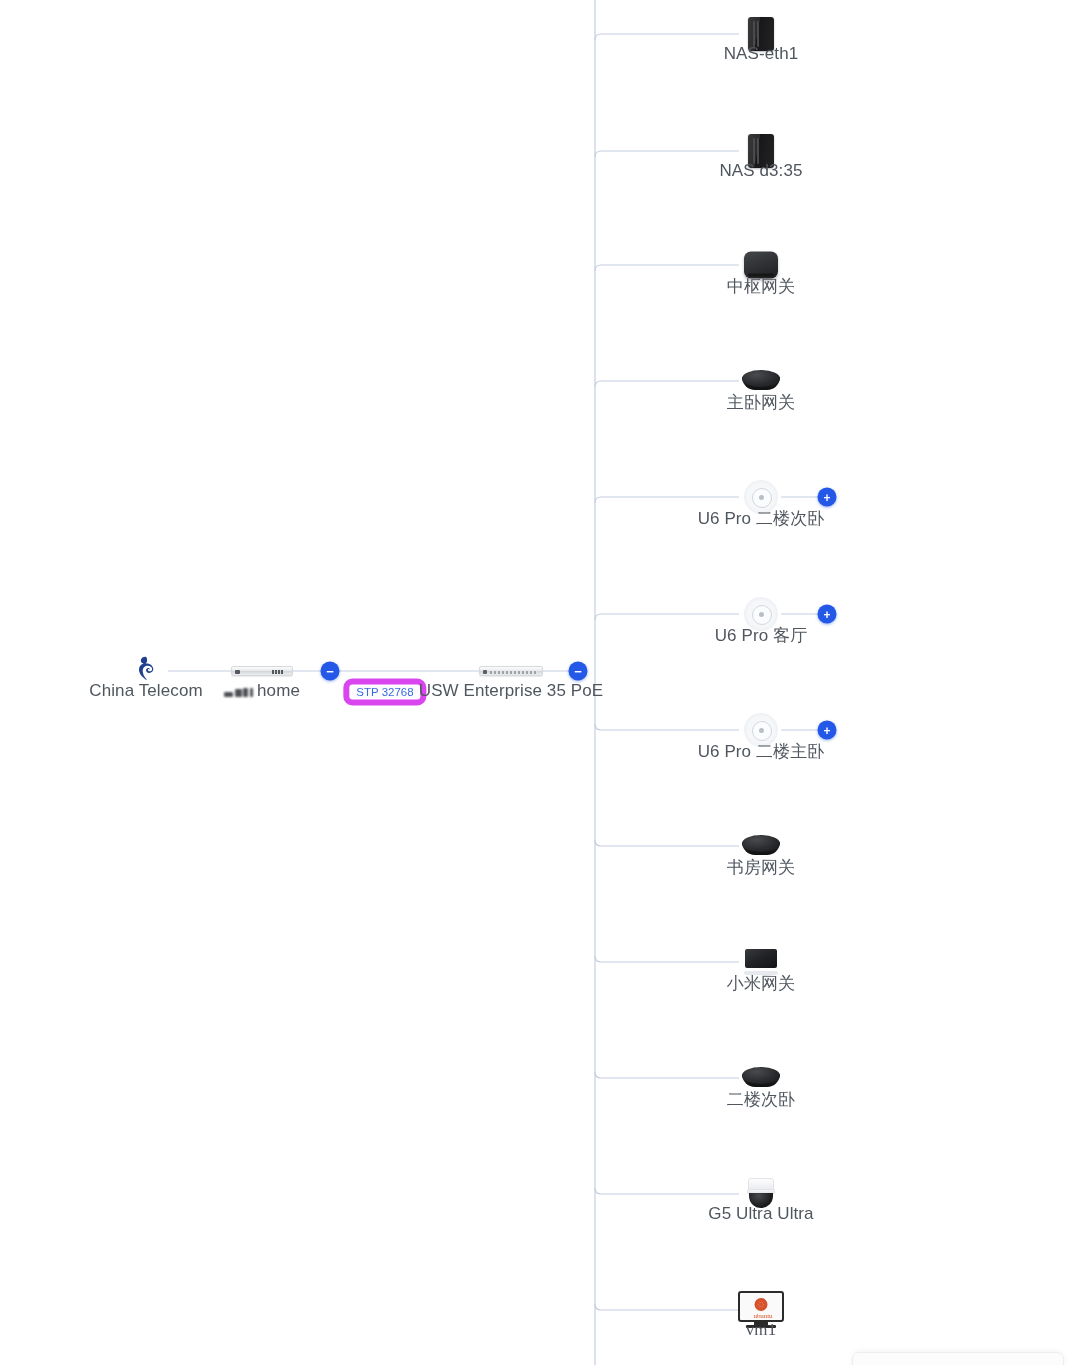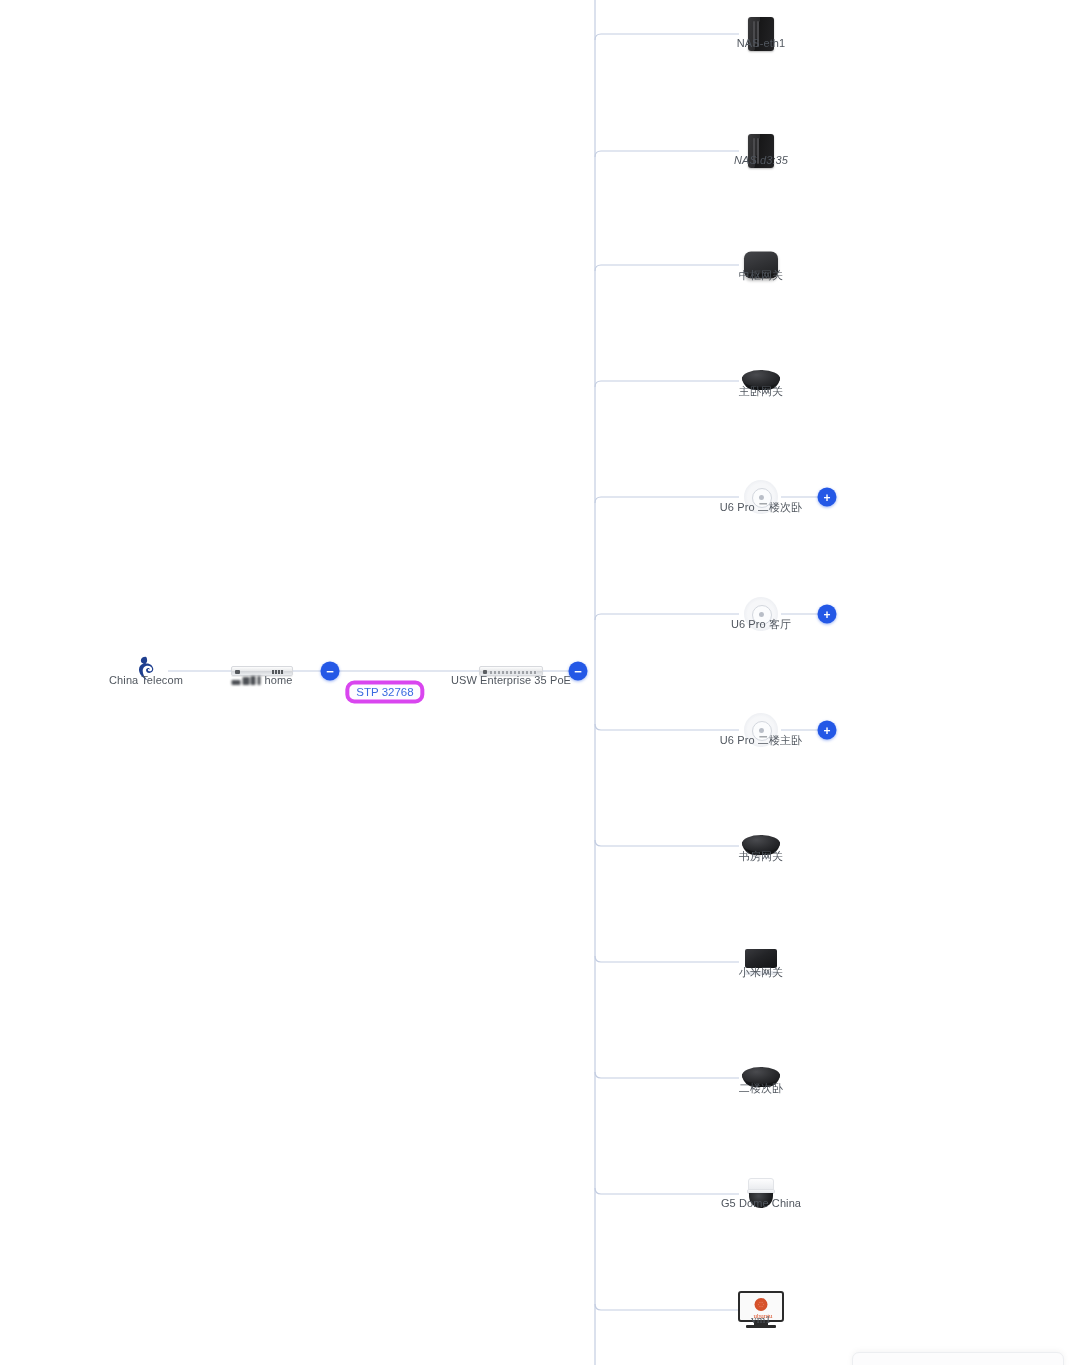--- a/index.html
+++ b/index.html
@@ -12,22 +12,22 @@
   }
   #canvas{position:absolute;left:0;top:0;width:1080px;height:1365px;}
 
   
   .links{position:absolute;left:0;top:0;width:1080px;height:1365px;pointer-events:none;}
 
   
   .node{position:absolute;transform:translate(-50%,-50%);}
   .node .art{position:relative;width:56px;height:48px;margin:0 auto;}
   .node .label{
-    position:absolute;left:50%;top:27px;transform:translateX(-50%);
-    white-space:nowrap;font-size:11px;color:#50565e;letter-spacing:.1px;
+    position:absolute;left:50%;top:34px;transform:translateX(-50%);
+    white-space:nowrap;font-size:17px;color:#50565e;letter-spacing:.1px;
   }
 
   
   .nas{position:absolute;left:50%;top:50%;transform:translate(-50%,-50%);
        width:26px;height:34px;background:linear-gradient(100deg,#3a3a3c 0%,#2b2b2d 38%,#171718 39%,#242426 100%);
        border-radius:3px;box-shadow:0 1px 2px rgba(0,0,0,.28);}
   .nas:before{content:"";position:absolute;left:5px;top:4px;width:1.5px;height:26px;background:#4a4a4d;border-radius:1px;}
   .nas:after{content:"";position:absolute;left:9px;top:4px;width:1.5px;height:26px;background:#4a4a4d;border-radius:1px;}
 
   
@@ -99,21 +99,21 @@
   
   .bluedot{position:absolute;transform:translate(-50%,-50%);
            width:19px;height:19px;border-radius:50%;background:#2458e6;
            box-shadow:0 1px 3px rgba(36,88,230,.45);cursor:pointer;}
   .bluedot .gl{position:absolute;left:50%;top:50%;transform:translate(-50%,-50%);
                color:#fff;font-size:12px;line-height:1;font-weight:700;}
   .bluedot.minus .gl{font-size:13px;}
 
   
   .stp{position:absolute;transform:translate(-50%,-50%);
-       border:4px solid #d946ef;background:#fdfdff;color:#3a6ae0;
+       border:6px solid #d946ef;background:#fdfdff;color:#3a6ae0;
        border-radius:9px;padding:1px 7px 2px;font-size:11.5px;white-space:nowrap;cursor:pointer;}
 
   
   .blurred{display:inline-block;vertical-align:-1px;margin-right:3px;filter:blur(1.1px);}
   .blurred i{display:inline-block;background:#4d5055;margin-right:1.5px;border-radius:1px;}
 
   
   .toolbar{position:absolute;left:852px;top:1352px;width:212px;height:40px;
            background:#fcfcfd;border:1px solid #eceef1;border-radius:7px;
            box-shadow:0 -1px 6px rgba(15,23,42,.05);display:flex;align-items:center;gap:8px;padding:0 9px;box-sizing:border-box;}
@@ -186,21 +186,21 @@
     <span class="gl">−</span>
   </div>
 
   <div id="clients">
       <div class="node" style="left: 761px; top: 34px;">
         <div class="art">
           <div class="nas"></div>
         </div>
         <div class="label">NAS-eth1</div>
       </div>
-      <div class="node" style="left: 761px; top: 151px; font-style: italic;">
+      <div class="node" style="left: 761px; top: 151px;">
         <div class="art">
           <div class="nas"></div>
         </div>
         <div class="label">NAS d3:35</div>
       </div>
       <div class="node" style="left: 761px; top: 265px; text-align: right;">
         <div class="art">
           <div class="gw-box"></div>
         </div>
         <div class="label">中枢网关</div>
@@ -281,21 +281,21 @@
         <div class="label">二楼次卧</div>
       </div>
       <div class="node" style="left: 761px; top: 1194px;">
         <div class="art">
           <div class="cam">
             <div class="collar"></div>
             <div class="collar2"></div>
             <div class="dome"></div>
           </div>
         </div>
-        <div class="label">G5 Dome China</div>
+        <div class="label">G5 Ultra Ultra</div>
       </div>
       <div class="node" style="left: 761px; top: 1310px; font-family: Liberation Serif, serif;">
         <div class="art">
           <div class="vm">
             <div class="bez">
               <div class="logo"></div>
               <div class="word">ubuntu</div>
             </div>
             <div class="stand"></div>
             <div class="foot"></div>

